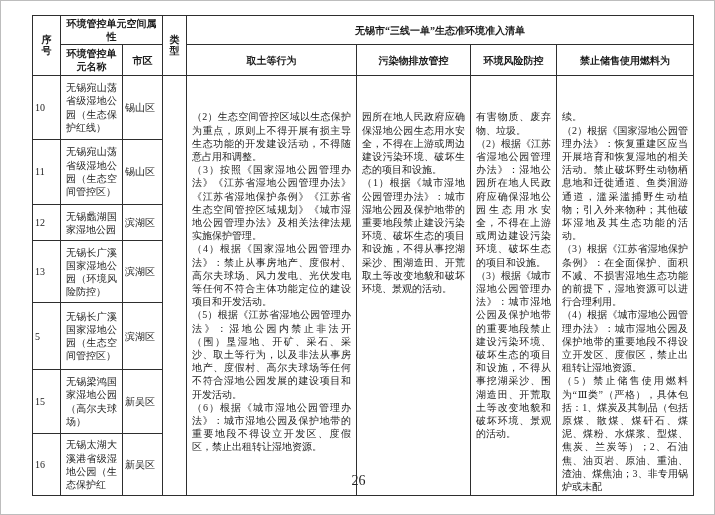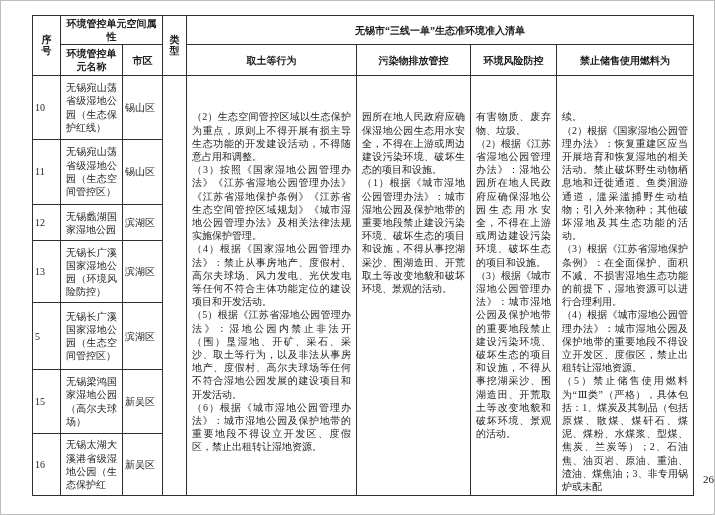--- a/index.html
+++ b/index.html
@@ -53,22 +53,22 @@
     display: inline-block;
     width: 1em;
     word-break: break-all;
     line-height: 11px;
     font-weight: bold;
   }
   #footer-pagenum {
     position: absolute;
     left: 2px; right: 0;
     top: 472px;
-    text-align: right;
-    font-size: 11px;
+    text-align: center;
+    font-size: 14px;
     color: #222;
   }
 </style>
 </head>
 <body>
 
 <div id="page">
 
   <table id="main-table">
     <colgroup>

